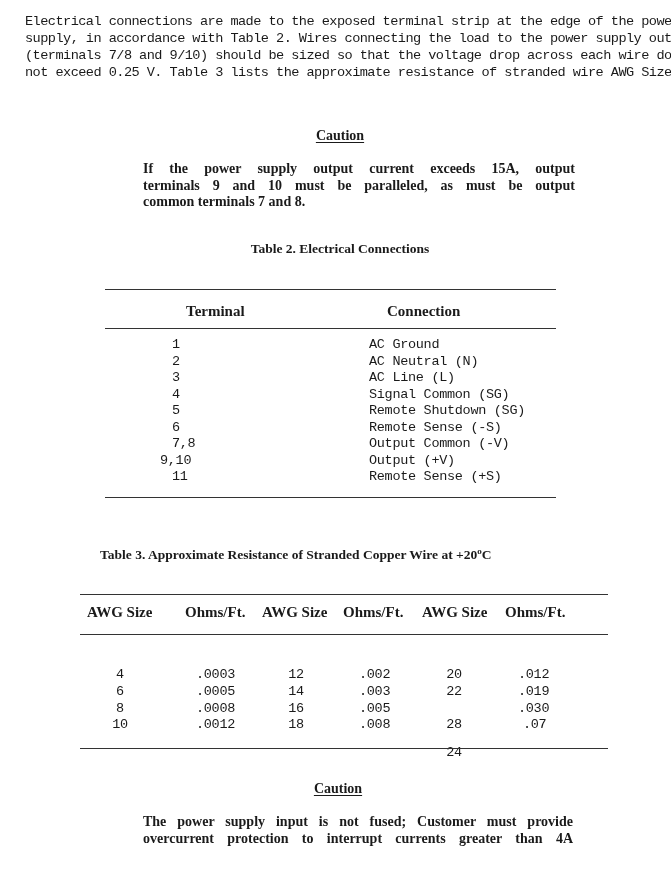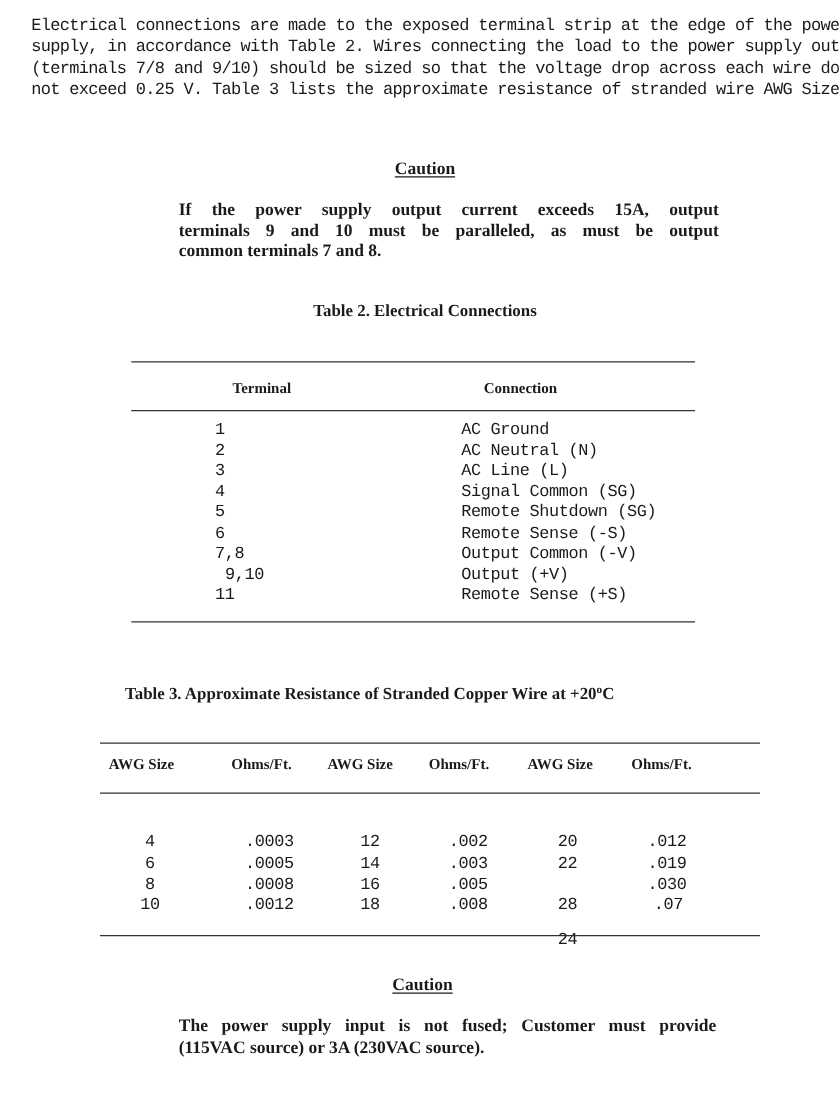--- a/index.html
+++ b/index.html
@@ -24,21 +24,21 @@
     }
     .caution-body .line { display: block; white-space: nowrap; text-align: justify; text-align-last: justify; height: 16.7px; }
     .caution-body .line.last { text-align-last: left; }
     .table-title {
       font-family: "Liberation Serif", "DejaVu Serif", serif;
       font-weight: bold; font-size: 13.5px; white-space: nowrap;
     }
     .rule { height: 0; border-top: 1.5px solid #333; }
     .th {
       font-family: "Liberation Serif", "DejaVu Serif", serif;
-      font-weight: bold; font-size: 12px; white-space: nowrap;
+      font-weight: bold; font-size: 15px; white-space: nowrap;
     }
     .td {
       font-family: "Liberation Mono", "DejaVu Sans Mono", monospace;
       font-size: 13.5px; white-space: nowrap; letter-spacing: -0.3px;
     }
     .row { position: absolute; left: 0; height: 16.5px; }
     .c { text-align: center; }
     sup { font-size: 9px; vertical-align: 5px; }
   </style>
 </head>
@@ -88,21 +88,21 @@
   </div>
   <div class="row" style="top:82.5px;">
     <span class="abs td" style="left:172px;">6</span>
     <span class="abs td" style="left:369px;">Remote Sense (-S)</span>
   </div>
   <div class="row" style="top:99px;">
     <span class="abs td" style="left:172px;">7,8</span>
     <span class="abs td" style="left:369px;">Output Common (-V)</span>
   </div>
   <div class="row" style="top:115.5px;">
-    <span class="abs td" style="left:180px;">9,10</span>
+    <span class="abs td" style="left:160px;">9,10</span>
     <span class="abs td" style="left:369px;">Output (+V)</span>
   </div>
   <div class="row" style="top:132px;">
     <span class="abs td" style="left:172px;">11</span>
     <span class="abs td" style="left:369px;">Remote Sense (+S)</span>
   </div>
 </div>
 <div class="abs rule" style="left:105px; top:497px; width:451px;"></div>
 
 <div class="abs table-title" style="left:100px; top:546px;"><span>Table 3.  Approximate Resistance of Stranded Copper Wire at +20</span><sup>o</sup><span>C</span></div>
@@ -148,14 +148,14 @@
     <span class="abs td" style="left:359px;">.008</span>
     <span class="abs td c" style="left:434px; width:40px;">28</span>
     <span class="abs td" style="left:523px;">.07</span>
   </div>
 </div>
 <div class="abs rule" style="left:80px; top:748px; width:528px;"></div>
 
 <div class="abs caution-title" style="left:0; width:676px; top:781px; text-align:center;">Caution</div>
 <div class="abs caution-body" style="left:143px; top:814px; width:430px;">
   <span class="line">The power supply input is not fused;  Customer must provide</span>
-  <span class="line last">(115VAC source) or 3A (230VAC source).</span>
+  <span class="line">overcurrent protection to interrupt currents greater than 4A</span>
 </div>
 
 </body></html>

